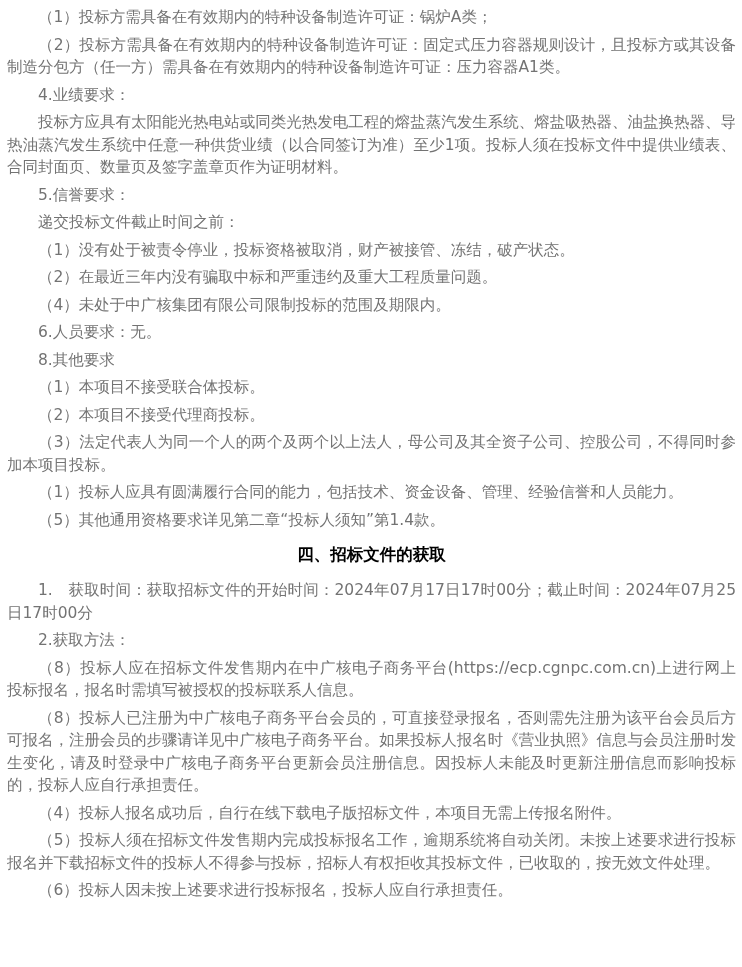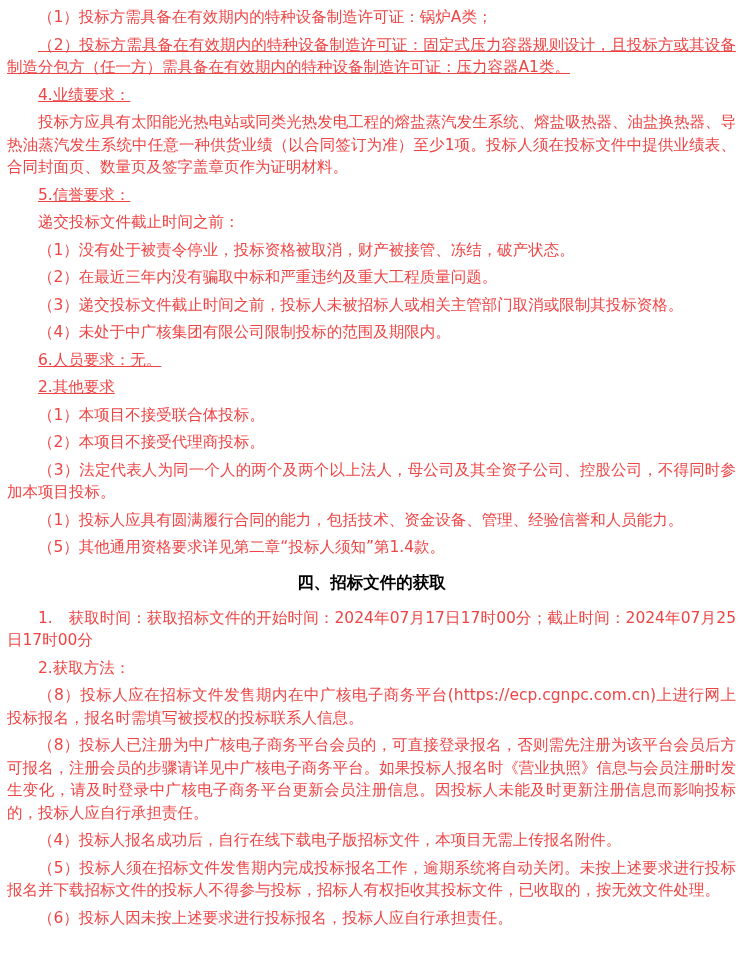--- a/index.html
+++ b/index.html
@@ -14,25 +14,25 @@
     background: #ffffff;
     color: #000000;
     padding: 6px 6px 10px 7px;
     overflow: hidden;
   }
   .para {
     font-size: 15.5px;
     line-height: 22.5px;
     text-indent: 2em;
     text-align: justify;
-    color: #ef4444;
+    color: #737373;
     margin: 0 0 5px 0;
     word-break: break-all;
   }
-  .para.lead { margin-top: 4px; text-decoration: underline; }
+  .para.lead { margin-top: 4px; }
   .heading {
     font-size: 16.5px;
     font-weight: bold;
     color: #000000;
     line-height: 24px;
     margin: 12px 0 12px 0;
     text-indent: 0;
     text-align: center;
   }
   section { display: block; }
@@ -44,24 +44,23 @@
 
   <section>
     <p class="para">（1）投标方需具备在有效期内的特种设备制造许可证：锅炉A类；</p>
     <p class="para lead">（2）投标方需具备在有效期内的特种设备制造许可证：固定式压力容器规则设计，且投标方或其设备制造分包方（任一方）需具备在有效期内的特种设备制造许可证：压力容器A1类。</p>
     <p class="para lead">4.业绩要求：</p>
     <p class="para">投标方应具有太阳能光热电站或同类光热发电工程的熔盐蒸汽发生系统、熔盐吸热器、油盐换热器、导热油蒸汽发生系统中任意一种供货业绩（以合同签订为准）至少1项。投标人须在投标文件中提供业绩表、合同封面页、数量页及签字盖章页作为证明材料。</p>
     <p class="para lead">5.信誉要求：</p>
     <p class="para">递交投标文件截止时间之前：</p>
     <p class="para">（1）没有处于被责令停业，投标资格被取消，财产被接管、冻结，破产状态。</p>
     <p class="para">（2）在最近三年内没有骗取中标和严重违约及重大工程质量问题。</p>
-    <p class="para">（3）递交投标文件截止时间之前，投标人未被招标人或相关主管部门取消或限制其投标资格。</p>
     <p class="para">（4）未处于中广核集团有限公司限制投标的范围及期限内。</p>
     <p class="para lead">6.人员要求：无。</p>
-    <p class="para lead">2.其他要求</p>
+    <p class="para lead">8.其他要求</p>
     <p class="para">（1）本项目不接受联合体投标。</p>
     <p class="para">（2）本项目不接受代理商投标。</p>
     <p class="para">（3）法定代表人为同一个人的两个及两个以上法人，母公司及其全资子公司、控股公司，不得同时参加本项目投标。</p>
     <p class="para">（1）投标人应具有圆满履行合同的能力，包括技术、资金设备、管理、经验信誉和人员能力。</p>
     <p class="para">（5）其他通用资格要求详见第二章“投标人须知”第1.4款。</p>
   </section>
 
   <section>
     <h2 class="heading">四、招标文件的获取</h2>
     <p class="para">1.　获取时间：获取招标文件的开始时间：2024年07月17日17时00分；截止时间：2024年07月25日17时00分</p>

